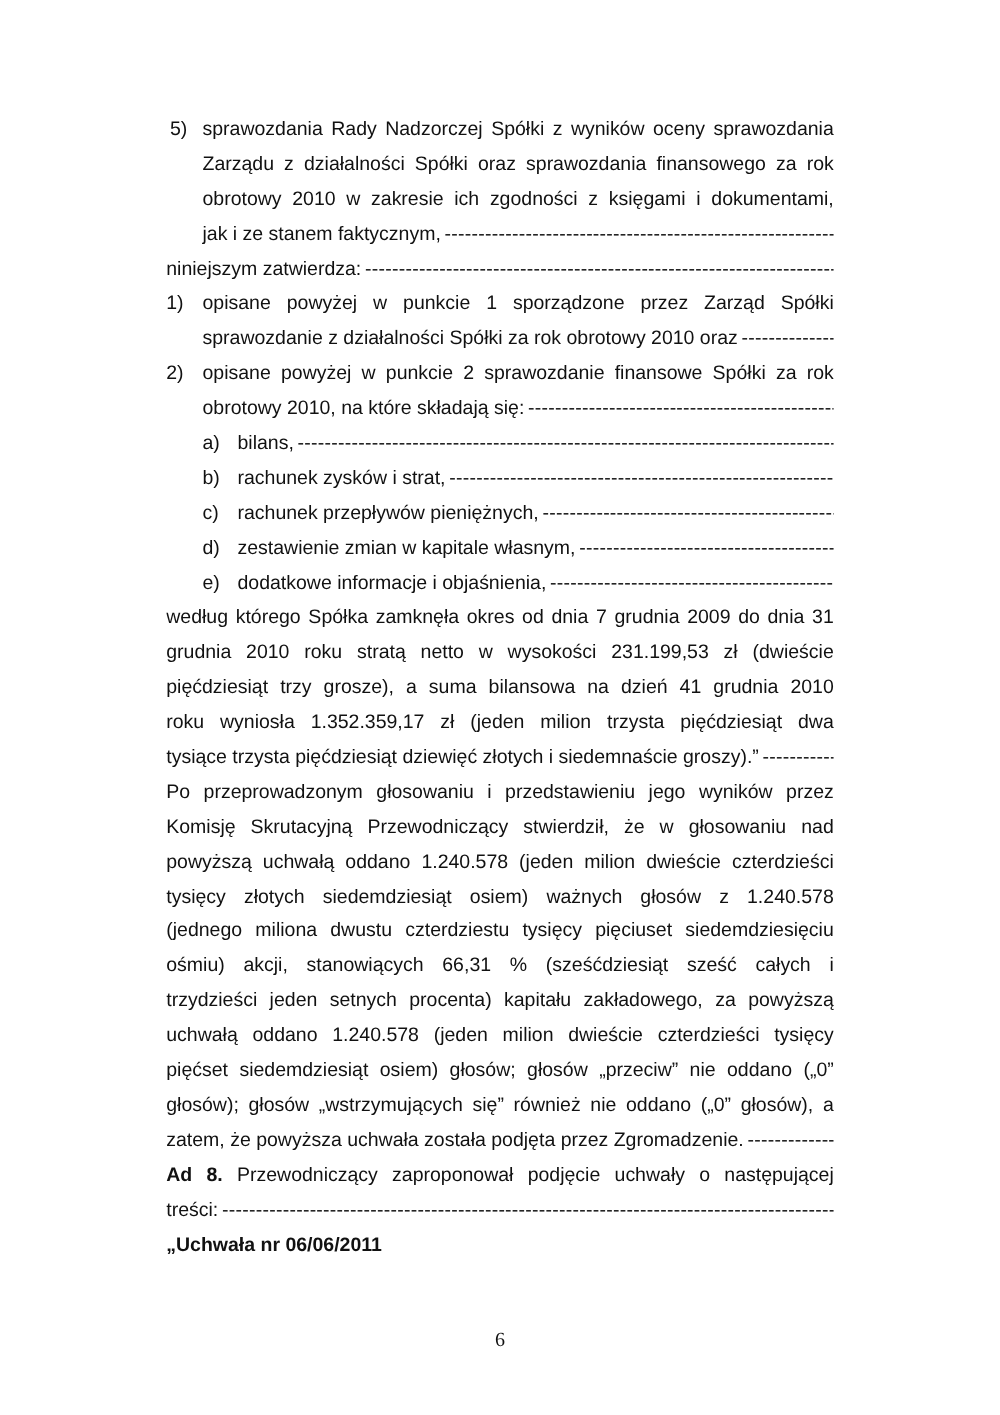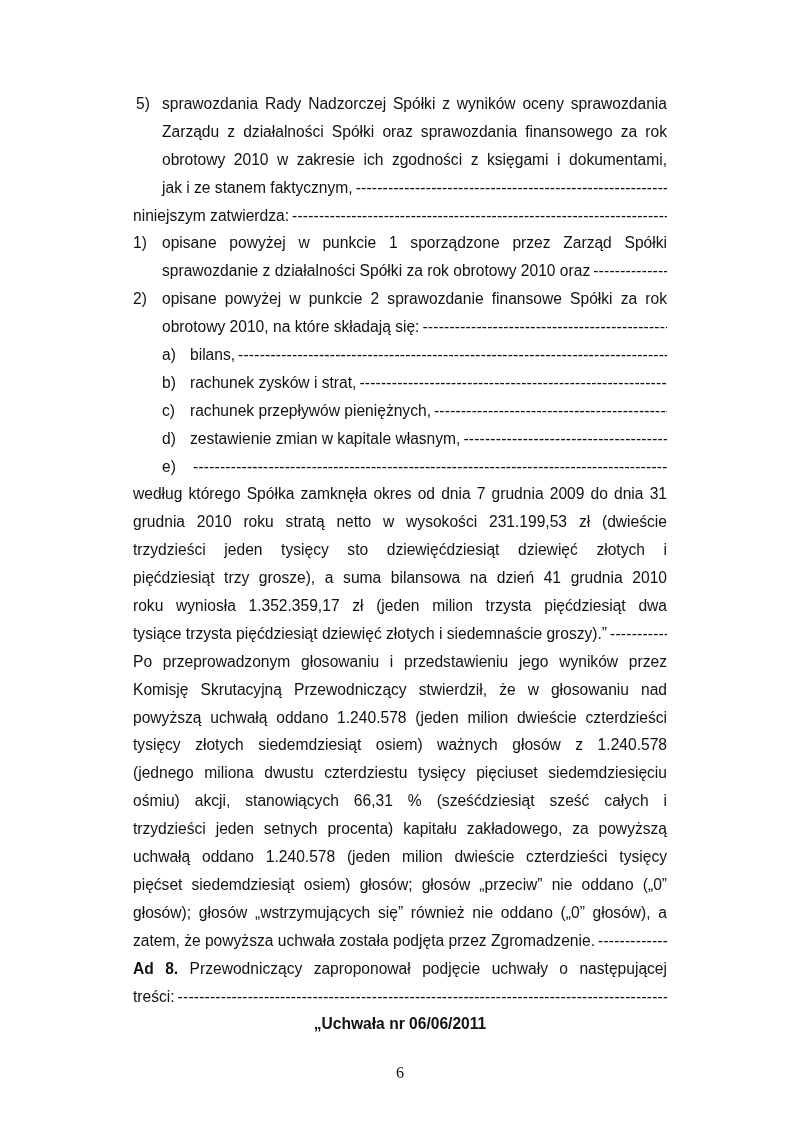--- a/index.html
+++ b/index.html
@@ -14,21 +14,21 @@
     .fill { display: flex; align-items: baseline; justify-content: flex-end; }
     .fill .t { flex: none; white-space: pre; }
     .fill .dash { flex: 1 1 auto; overflow: hidden; white-space: nowrap; margin-left: 3px; }
     .fill .dash::before { content: "----------------------------------------------------------------------------------------------------------------------------------------------------"; letter-spacing: 0.2px; }
     .num { position: absolute; left: 0; }
     .ind1 { padding-left: 29px; }
     .num-ind { position: absolute; left: 29px; }
     .ind2 { padding-left: 57px; }
     .n5 { left: 3px; }
     .bold { font-weight: bold; margin-top: 44px; }
-    .title { text-align: center; font-weight: bold; margin-top: 0; }
+    .title { text-align: left; font-weight: bold; margin-top: 0; }
     .pagenum {
       position: absolute; top: 1064px; left: 0; width: 800px; text-align: center;
       font-family: "Liberation Serif", serif; font-size: 16px; color: #111;
     }
   </style>
 </head>
 <body>
 
 <div class="page">
 
@@ -85,26 +85,26 @@
     <span class="t">rachunek przepływów pieniężnych,</span>
       <span class="dash"></span>
   </div>
   <div class="line fill ind2">
     <span class="num-ind">d)</span>
     <span class="t">zestawienie zmian w kapitale własnym,</span>
       <span class="dash"></span>
   </div>
   <div class="line fill ind2">
     <span class="num-ind">e)</span>
+    <span class="t">dodatkowe informacje i objaśnienia,</span>
       <span class="dash"></span>
   </div>
 
   <div class="line just"><span>według którego Spółka zamknęła okres od dnia 7 grudnia 2009 do dnia 31</span></div>
   <div class="line just"><span>grudnia 2010 roku stratą netto w wysokości 231.199,53 zł (dwieście</span></div>
-  <div class="line just"><span>trzydzieści jeden tysięcy sto dziewięćdziesiąt dziewięć złotych i</span></div>
   <div class="line just"><span>pięćdziesiąt trzy grosze), a suma bilansowa na dzień 41 grudnia 2010</span></div>
   <div class="line just"><span>roku wyniosła 1.352.359,17 zł (jeden milion trzysta pięćdziesiąt dwa</span></div>
   <div class="line fill">
     <span class="t">tysiące trzysta pięćdziesiąt dziewięć złotych i siedemnaście groszy).”</span>
       <span class="dash"></span>
   </div>
 
   <div class="line just"><span>Po przeprowadzonym głosowaniu i przedstawieniu jego wyników przez</span></div>
   <div class="line just"><span>Komisję Skrutacyjną Przewodniczący stwierdził, że w głosowaniu nad</span></div>
   <div class="line just"><span>powyższą uchwałą oddano 1.240.578 (jeden milion dwieście czterdzieści</span></div>

